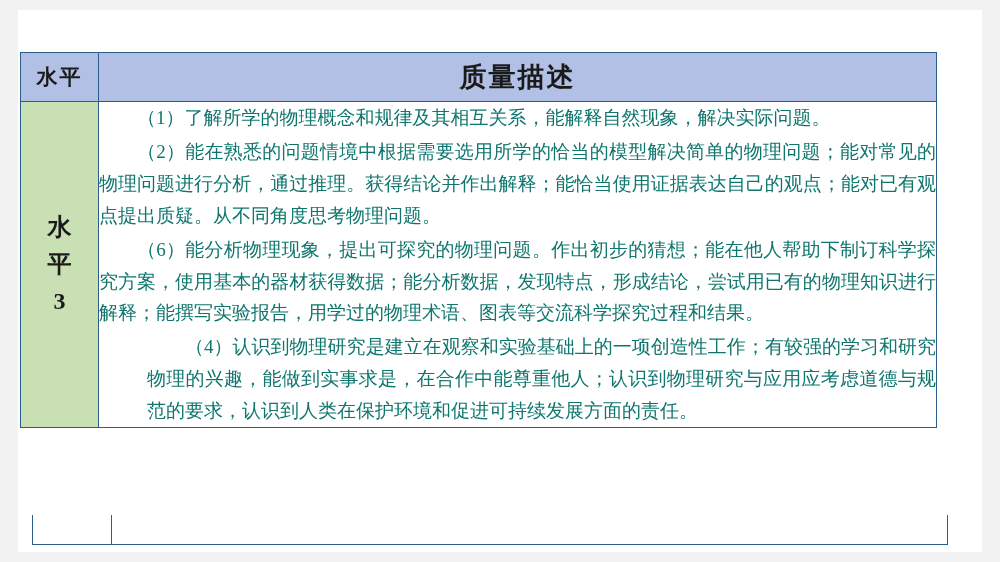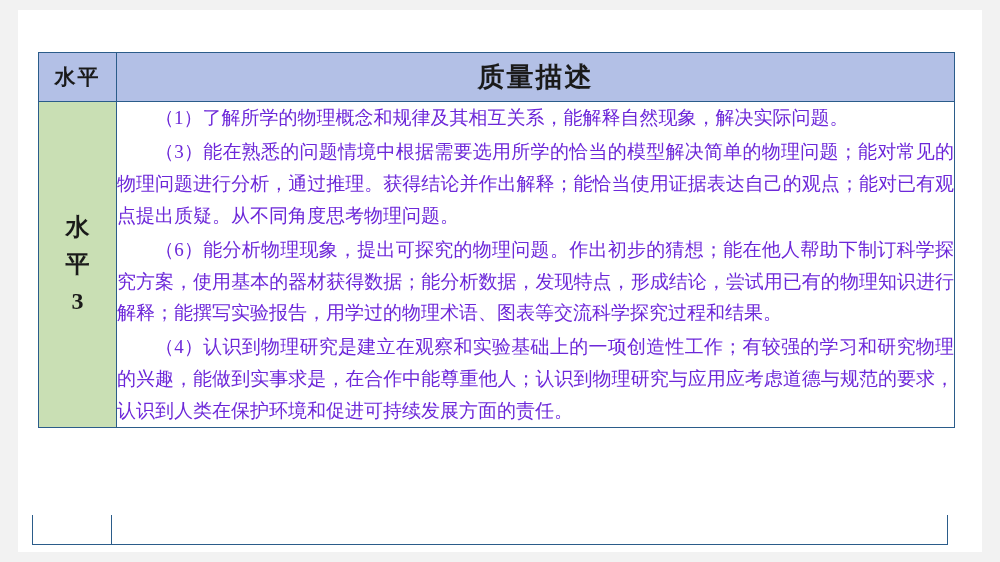--- a/index.html
+++ b/index.html
@@ -16,21 +16,21 @@
   .slide {
     position: absolute;
     left: 18px;
     top: 10px;
     width: 964px;
     height: 542px;
     background: #ffffff;
   }
   .table-wrap {
     position: absolute;
-    left: 20px;
+    left: 2px;
     top: 42px;
     width: 916px;
   }
   table.qtable {
     border-collapse: collapse;
     table-layout: fixed;
     width: 916px;
   }
   table.qtable td {
     border: 1px solid #2b5c8a;
@@ -60,28 +60,28 @@
     color: #1a1a1a;
     padding: 6px 0;
   }
   .level-stack span { display: block; }
 
   td.desc-cell {
     background: #ffffff;
     padding: 10px 16px 14px 14px;
     font-size: 19px;
     line-height: 1.68;
-    color: #6d28d9;
+    color: #0f766e;
     text-align: justify;
   }
   .para {
     margin: 0 0 2px 0;
     text-indent: 2em;
   }
-  .para:last-child { margin-bottom: 0; }
+  .para:last-child { margin-bottom: 0; padding-left: 48px; }
   .bottom-strip {
     position: absolute;
     left: 14px;
     top: 505px;
     width: 916px;
     height: 30px;
     box-sizing: border-box;
     border-left: 1px solid #2b5c8a;
     border-right: 1px solid #2b5c8a;
     border-bottom: 1px solid #2b5c8a;
@@ -115,21 +115,21 @@
         <tr>
           <td class="level-cell">
             <div class="level-stack">
               <span>水</span>
               <span>平</span>
               <span>3</span>
             </div>
           </td>
           <td class="desc-cell">
             <p class="para">（1）了解所学的物理概念和规律及其相互关系，能解释自然现象，解决实际问题。</p>
-            <p class="para">（3）能在熟悉的问题情境中根据需要选用所学的恰当的模型解决简单的物理问题；能对常见的物理问题进行分析，通过推理。获得结论并作出解释；能恰当使用证据表达自己的观点；能对已有观点提出质疑。从不同角度思考物理问题。</p>
+            <p class="para">（2）能在熟悉的问题情境中根据需要选用所学的恰当的模型解决简单的物理问题；能对常见的物理问题进行分析，通过推理。获得结论并作出解释；能恰当使用证据表达自己的观点；能对已有观点提出质疑。从不同角度思考物理问题。</p>
             <p class="para">（6）能分析物理现象，提出可探究的物理问题。作出初步的猜想；能在他人帮助下制订科学探究方案，使用基本的器材获得数据；能分析数据，发现特点，形成结论，尝试用已有的物理知识进行解释；能撰写实验报告，用学过的物理术语、图表等交流科学探究过程和结果。</p>
             <p class="para">（4）认识到物理研究是建立在观察和实验基础上的一项创造性工作；有较强的学习和研究物理的兴趣，能做到实事求是，在合作中能尊重他人；认识到物理研究与应用应考虑道德与规范的要求，认识到人类在保护环境和促进可持续发展方面的责任。</p>
           </td>
         </tr>
       </tbody>
     </table>
   </div>
 
   <div class="bottom-strip">
     <div class="divider"></div>

